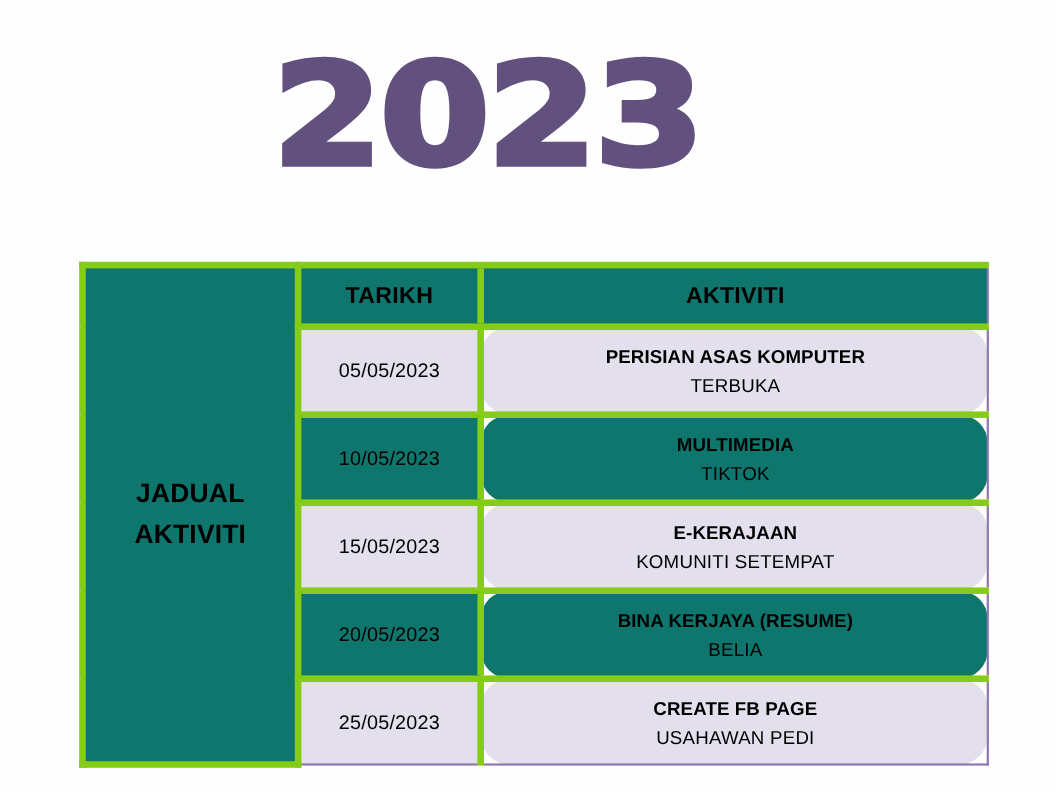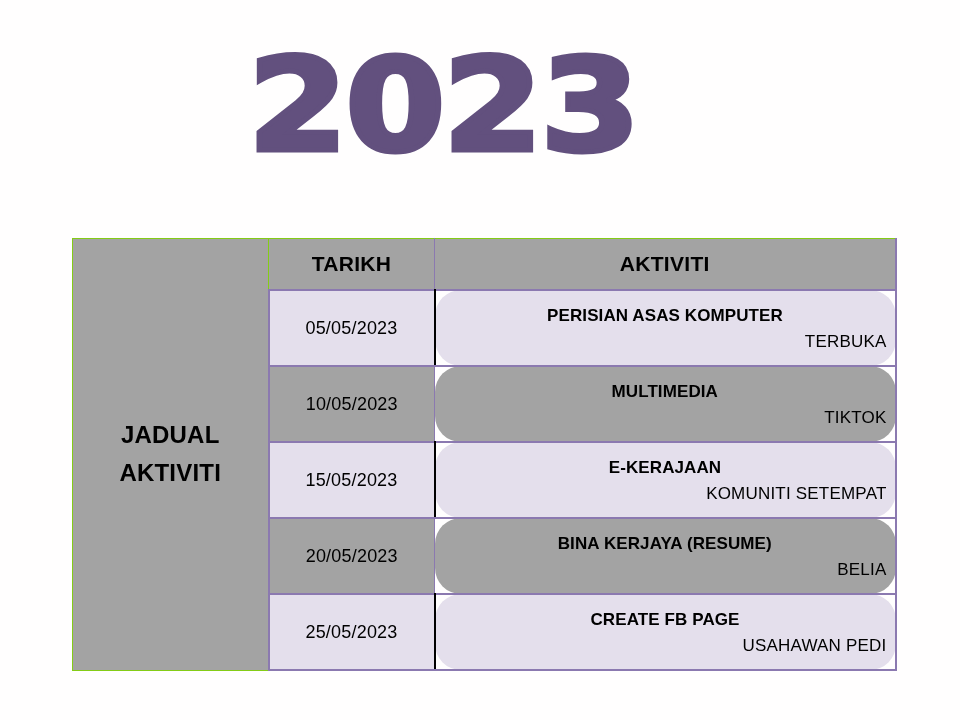--- a/index.html
+++ b/index.html
@@ -62,26 +62,26 @@
   table.schedule {
     border-collapse: collapse;
     table-layout: fixed;
     width: 823px;
   }
   table.schedule col.c-label { width: 196px; }
   table.schedule col.c-date  { width: 166px; }
   table.schedule col.c-act   { width: 461px; }
 
   table.schedule td {
-    border: 1px solid #84cc16;
+    border: 6px solid #84cc16;
     padding: 0;
     vertical-align: middle;
     text-align: center;
     color: #000000;
-    background: #a3a3a3;
+    background: #0f766e;
   }
 
   
   td.label-cell {
     border-left: 2px solid #7A68A0;
     border-top: 2px solid #B9A9D0;
     border-bottom: 2px solid #7A68A0;
     border-right: 2px solid #8B79B0;
     font-size: 24px;
     font-weight: 700;
@@ -117,21 +117,20 @@
   }
   tr.row td.act-cell .act-title {
     display: block;
     font-weight: 700;
     letter-spacing: 0.1px;
   }
   tr.row td.act-cell .act-sub {
     display: block;
     font-weight: 400;
     letter-spacing: 0.2px;
-    text-align: right;
   }
 
   
   tr.row.shaded td {
     background: #E4DFEC;
     border-top: 2px solid #8B79B0;
     border-bottom: 2px solid #8B79B0;
   }
   tr.row.shaded td.date-cell { border-right: 2px solid #000000; }
   tr.row.shaded td.act-cell  { border-right: 2px solid #8B79B0; }

